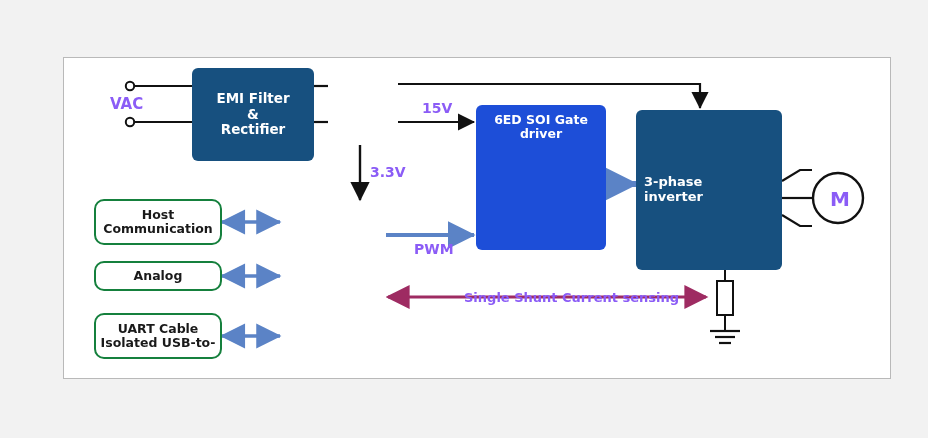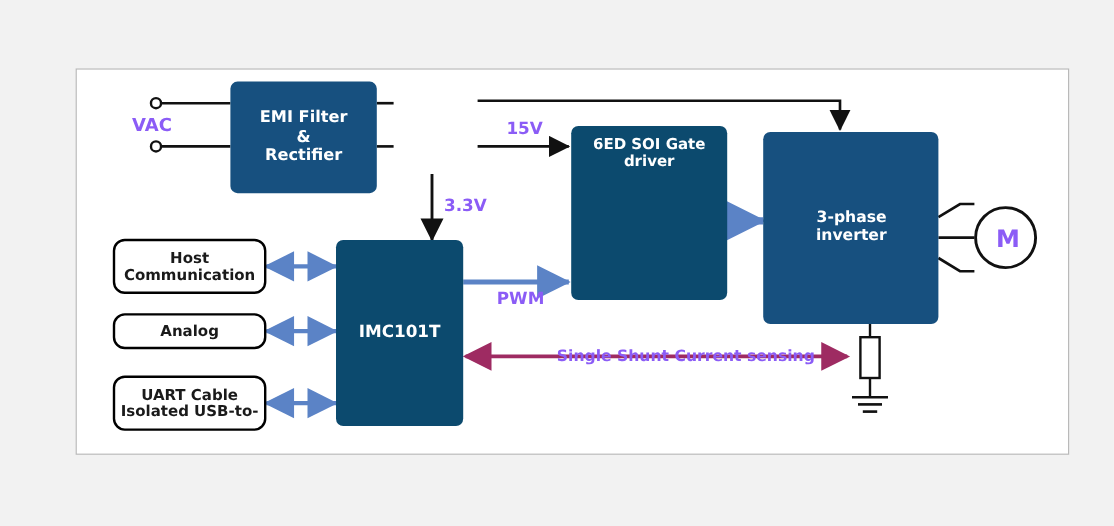--- a/index.html
+++ b/index.html
@@ -46,28 +46,28 @@
     text-align: center;
     font-weight: bold;
     line-height: 1.15;
   }
   .blk-dark {
     background: #17507f;
     color: #ffffff;
     border-radius: 6px;
   }
   .blk-teal {
-    background: #0c4a6e;
+    background: #1d4ed8;
     color: #ffffff;
     border-radius: 6px;
   }
   .blk-white {
     background: #ffffff;
     color: #1a1a1a;
-    border: 2px solid #000000;
+    border: 2px solid #15803d;
     border-radius: 10px;
   }
   .lbl {
     position: absolute;
     font-weight: bold;
     color: #8b5cf6;
     white-space: nowrap;
   }
   .blk span { display: block; }
 </style>
@@ -239,29 +239,26 @@
   <div class="blk blk-teal" style="left:476px; top:105px; width:130px; height:145px; font-size:12.5px;
               align-items:flex-start; padding-top:8px;">
     <div>
       <span>6ED SOI Gate</span>
       <span>driver</span>
     </div>
   </div>
 
   <div class="blk blk-dark" style="left:636px; top:110px; width:146px; height:160px; font-size:13px;
               justify-content:flex-start; padding-left:8px;">
-    <div style="text-align:right;margin-left:36px;">
+    <div style="text-align:left;">
       <span>3-phase</span>
       <span>inverter</span>
     </div>
   </div>
 
-  <div class="blk blk-teal" style="left:280px; top:200px; width:106px; height:155px; font-size:14px;">
-    <span>IMC101T</span>
-  </div>
 
   <div class="blk blk-white" style="left:94px; top:199px; width:128px; height:46px; font-size:12.5px;">
     <div>
       <span>Host</span>
       <span>Communication</span>
     </div>
   </div>
 
   <div class="blk blk-white" style="left:94px; top:261px; width:128px; height:30px; font-size:12.5px;">
     <span>Analog</span>

